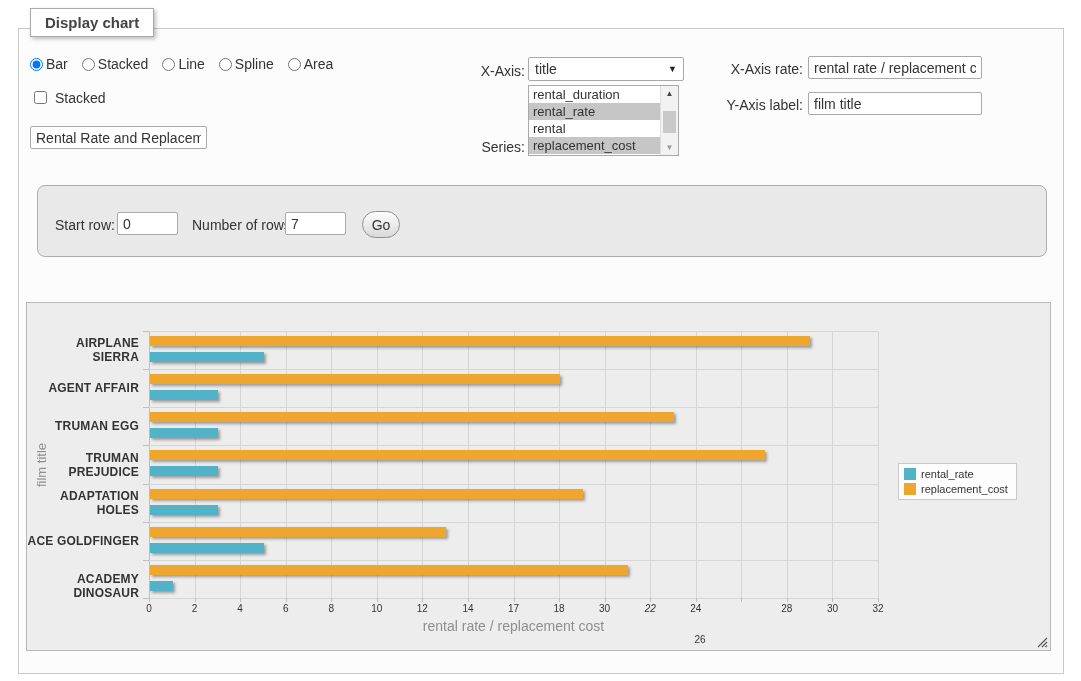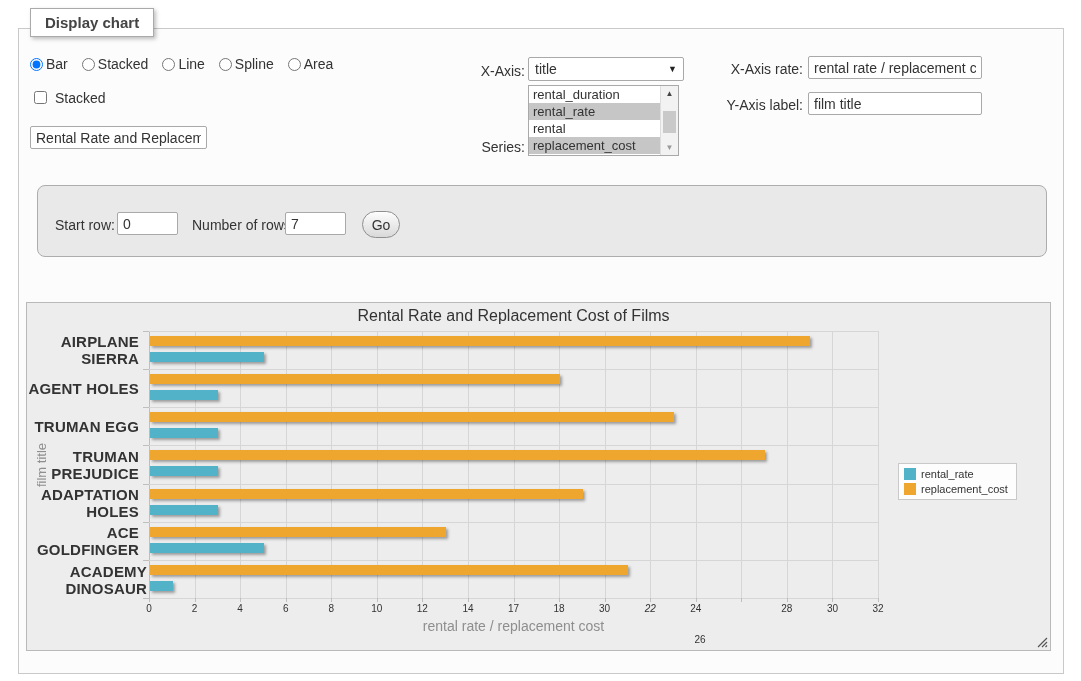--- a/index.html
+++ b/index.html
@@ -46,21 +46,21 @@
             border:1px solid #b9b9b9;box-sizing:border-box;}
   .chart-title{position:absolute;left:122px;top:4px;width:729px;text-align:center;
                font-size:16px;color:#333;}
   .plot{position:absolute;}
   .vgrid{position:absolute;top:0;bottom:0;width:1px;background:#d6d6d6;}
   .vgrid.axis{background:#bfbfbf;}
   .hgrid{position:absolute;left:0;right:0;height:1px;background:#d6d6d6;}
   .ytick{position:absolute;width:6px;height:1px;background:#bfbfbf;left:116px;}
   .xtick{position:absolute;width:1px;height:4px;background:#bfbfbf;}
   .bar{position:absolute;box-shadow:2px 2px 3px rgba(0,0,0,0.35);}
-  .catlabel{position:absolute;left:0;width:112px;text-align:right;font-size:15px;
+  .catlabel{position:absolute;left:0;width:112px;text-align:right;font-size:12px;
             font-weight:600;color:#333;transform:translateY(-50%);letter-spacing:0.2px;}
   .ticklabel{position:absolute;top:300px;transform:translateX(-50%);font-size:10px;color:#333;}
   .xaxis-label{position:absolute;left:122px;top:315px;width:729px;text-align:center;
                font-size:14px;color:#8e8e8e;}
   .yaxis-label{position:absolute;left:14px;top:162px;transform:translate(-50%,-50%) rotate(-90deg);
                font-size:13px;color:#8e8e8e;white-space:nowrap;}
   .chart-legend{position:absolute;left:871px;top:160px;background:#fdfdfd;border:1px solid #c9c9c9;
                 padding:4px 8px 4px 5px;display:flex;flex-direction:column;gap:3px;}
   .legend-item{display:flex;align-items:center;gap:5px;font-size:11px;color:#333;white-space:nowrap;}
   .swatch{width:12px;height:12px;display:inline-block;}
@@ -129,21 +129,20 @@
 <input class="abs" type="text" style="left: 808px; top: 92px; width: 174px; height: 23px;" value="film title">
 
 <div class="abs rowpanel"></div>
 <div class="abs lbl" style="left:55px;top:217px;">Start row:</div>
 <input class="abs" type="text" style="left: 117px; top: 212px; width: 61px; height: 23px;" value="0">
 <div class="abs lbl" style="left:192px;top:217px;">Number of rows:</div>
 <input class="abs" type="text" style="left: 285px; top: 212px; width: 61px; height: 23px;" value="7">
 <button class="abs go-btn">Go</button>
 
 <div class="abs chartbox">
-  <div class="chart-title">Rental Rate and Replacement Cost of Films</div>
   <div class="xaxis-label">rental rate / replacement cost</div>
   <div class="yaxis-label">film title</div>
   <div class="chart-legend">
       <div class="legend-item">
         <span class="swatch" style="background: rgb(82, 178, 200);"></span>
         <span>rental_rate</span>
       </div>
       <div class="legend-item">
         <span class="swatch" style="background: rgb(238, 166, 47);"></span>
         <span>replacement_cost</span>
@@ -229,19 +228,19 @@
     <div class="ticklabel" style="left: 851px;">32</div>
     <div class="ytick" style="top: 28px;"></div>
     <div class="ytick" style="top: 66.1429px;"></div>
     <div class="ytick" style="top: 104.286px;"></div>
     <div class="ytick" style="top: 142.429px;"></div>
     <div class="ytick" style="top: 180.571px;"></div>
     <div class="ytick" style="top: 218.714px;"></div>
     <div class="ytick" style="top: 256.857px;"></div>
     <div class="ytick" style="top: 295px;"></div>
     <div class="catlabel" style="top: 47.0714px;">AIRPLANE SIERRA</div>
-    <div class="catlabel" style="top: 85.2143px;">AGENT HOLES</div>
+    <div class="catlabel" style="top: 85.2143px;">AGENT AFFAIR</div>
     <div class="catlabel" style="top: 123.357px;">TRUMAN EGG</div>
     <div class="catlabel" style="top: 161.5px;">TRUMAN PREJUDICE</div>
     <div class="catlabel" style="top: 199.643px;">ADAPTATION HOLES</div>
     <div class="catlabel" style="top: 237.786px;">ACE GOLDFINGER</div>
-    <div class="catlabel" style="top: 277px; margin-left: 8px;">ACADEMY DINOSAUR</div>
+    <div class="catlabel" style="top: 283px;">ACADEMY DINOSAUR</div>
   </div>
 
 </body></html>

